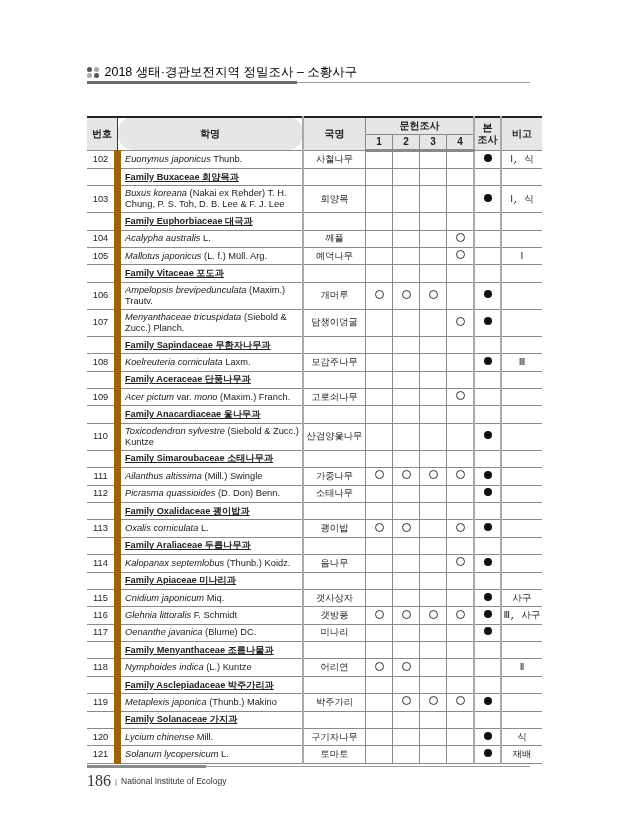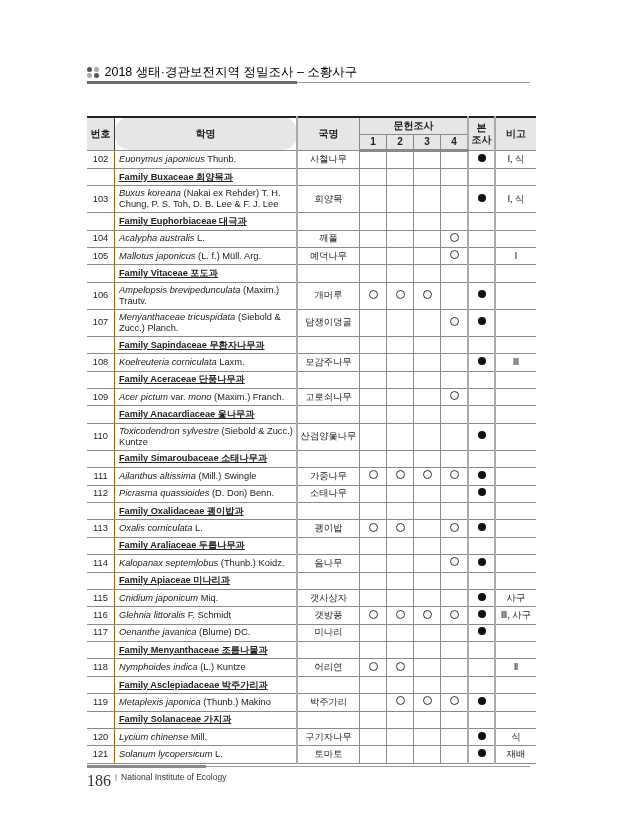--- a/index.html
+++ b/index.html
@@ -15,33 +15,33 @@
   thead th { background:#e6e6e6; font-weight:bold; font-size:10px; color:#222; }
   table { border-top:2px solid #222; }
   thead tr.r2 th { border-bottom:3px solid #8a8a8a; }
   .c-num { width:27px; text-align:center; border-left:none; }
   .c-sci { width:177px; text-align:left; padding-left:4px;border-radius:15px; }
   .c-kor { width:61px; text-align:center; }
   .c-lit { width:26px; text-align:center; }
   .c-main { width:25px; text-align:center; border-left:2px solid #aaa; }
   .c-note { width:40px; text-align:center; border-right:none; border-left:2px solid #aaa; }
   td.c-sci { border-right:2px solid #aaa; }
-  td.c-num { border-right:1px solid #a16207;margin-left:20px; }
+  td.c-num { border-right:7px solid #a16207;margin-left:20px; }
   th.c-num { border-right:1px solid #333; }
   th.c-sci { border-right:2px solid #aaa; text-align:center; padding-left:0; }
   tbody td { height:16.4px; line-height:11px; }
   tbody tr.two td { height:26px; }
   .sci i { }
   .fam td.c-sci { font-weight:bold; font-size:9.2px;text-decoration:underline; }
   .sym-open { display:inline-block; width:7px; height:7px; border:1px solid #333; border-radius:50%; }
   .sym-fill { display:inline-block; width:8px; height:8px; background:#111; border-radius:50%; }
-  .note { font-family:Liberation Serif, serif; font-size:9.5px; }
+  .note { font-family:Liberation Mono, monospace; font-size:9.5px; }
   .rule-thick-f { position:absolute; left:87px; top:765px; width:119px; height:3px; background:#8a8a8a; }
   .rule-thin-f { position:absolute; left:206px; top:766px; width:324px; height:1px; background:#9a9a9a; }
-  .footer { position:absolute; left:87px; top:772px; display:flex; align-items:flex-start; color:#333; }
+  .footer { position:absolute; left:87px; top:772px; display:flex; align-items:center; color:#333; }
   .pg { font-family:"Liberation Serif", "DejaVu Serif", serif; font-size:16px; }
   .sep { font-size:8px; margin:0 4px 0 4px; color:#666; }
   .org { font-size:8.5px; }
 </style>
 </head>
 <body>
 
 <div class="hdr">
   <span class="dots">
     <span style="background:#555"></span>

